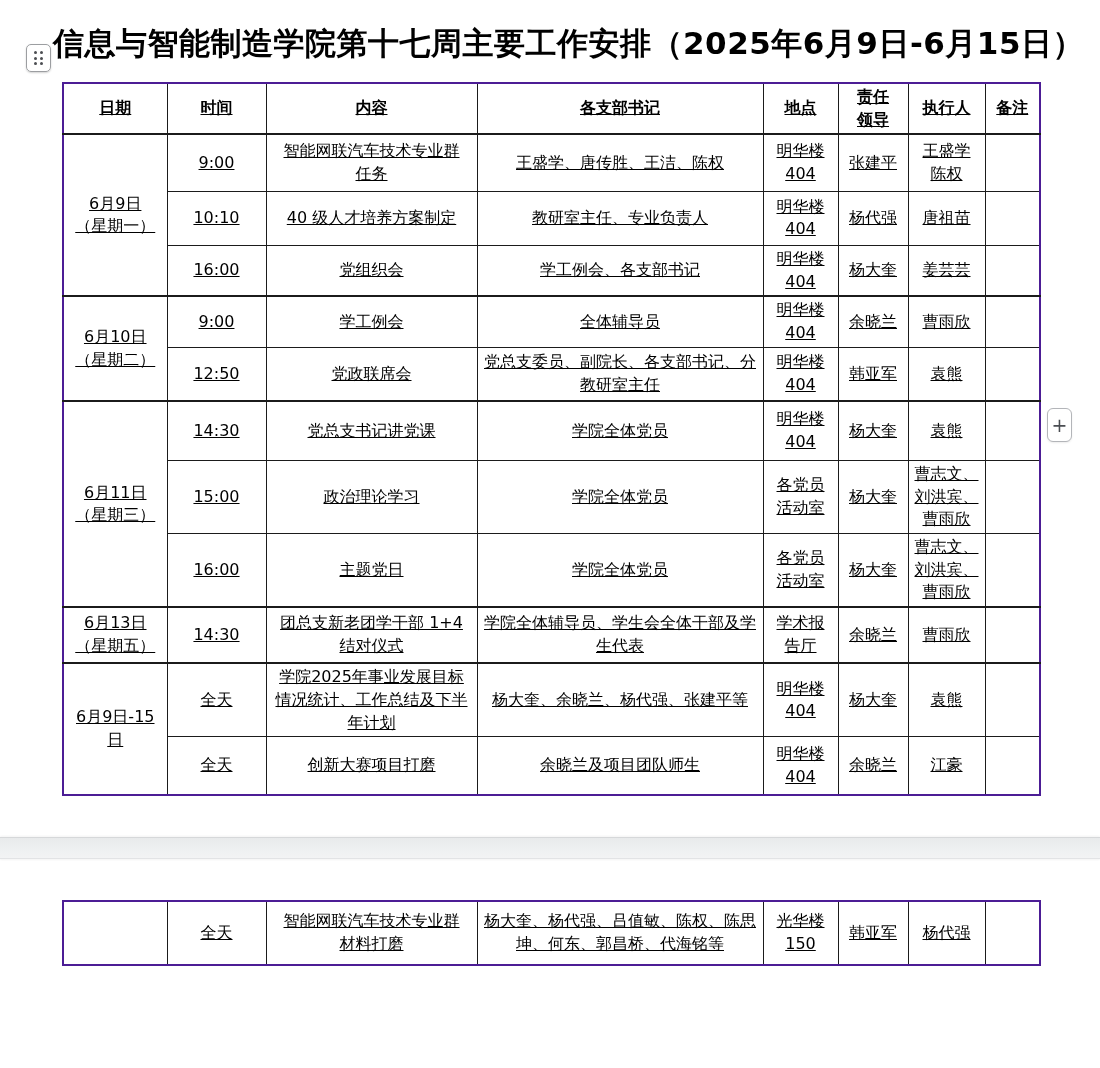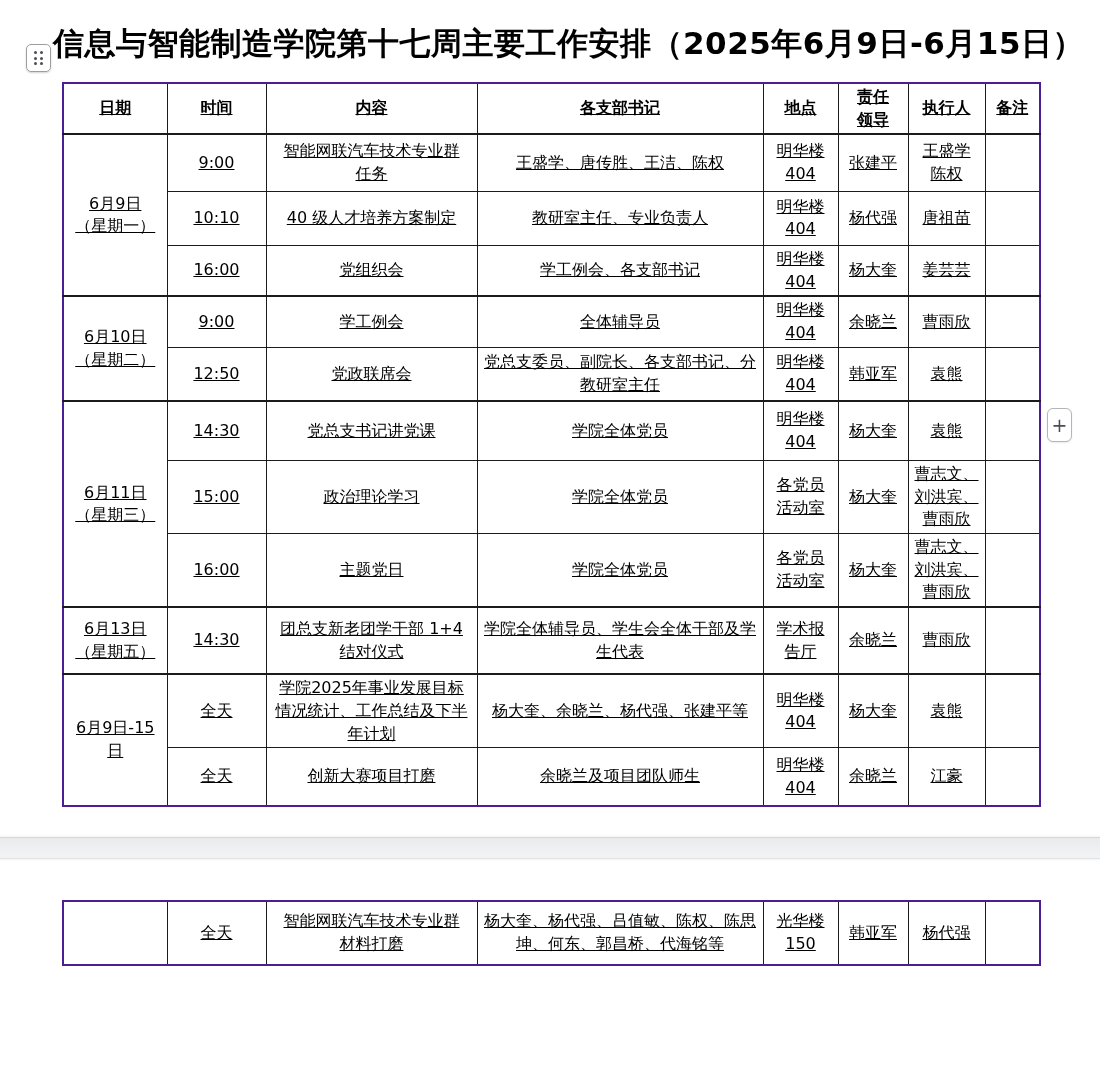--- a/index.html
+++ b/index.html
@@ -206,21 +206,21 @@
         <td>学院全体党员</td>
         <td>各党员
 活动室</td>
         <td>杨大奎</td>
         <td>曹志文、
 刘洪宾、
 曹雨欣</td>
         <td></td>
       </tr>
 
-      <tr class="gs" style="height:67px">
+      <tr class="gs" style="height:56px">
         <td>6月13日
 （星期五）</td>
         <td>14:30</td>
         <td>团总支新老团学干部 1+4
 结对仪式</td>
         <td>学院全体辅导员、学生会全体干部及学
 生代表</td>
         <td>学术报
 告厅</td>
         <td>余晓兰</td>

